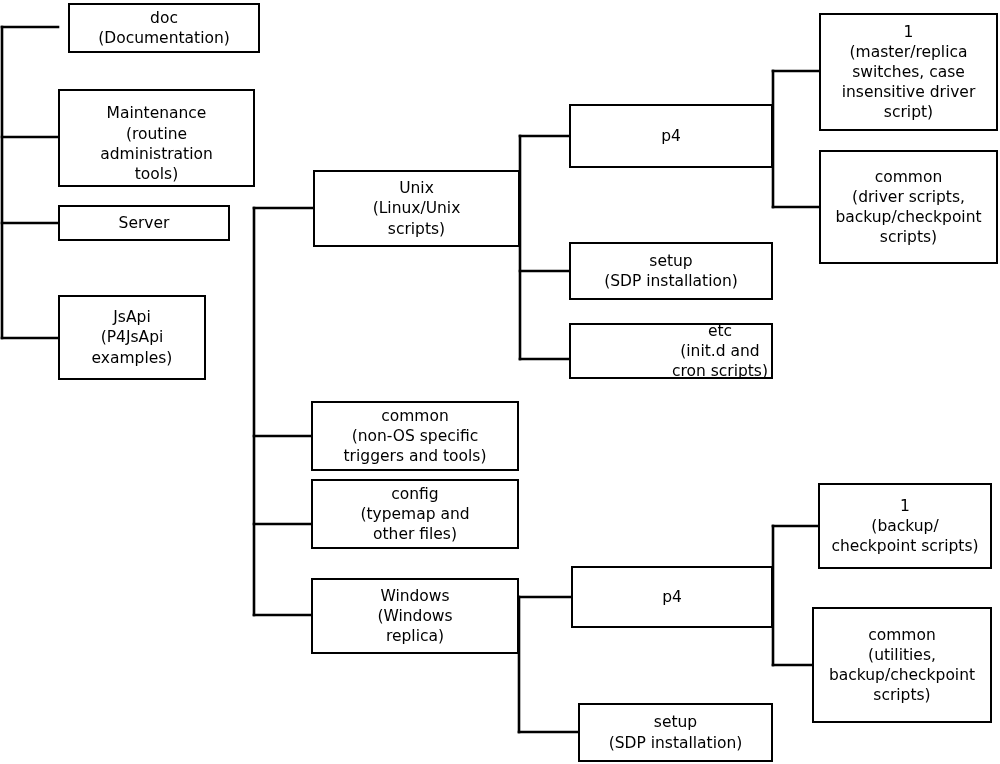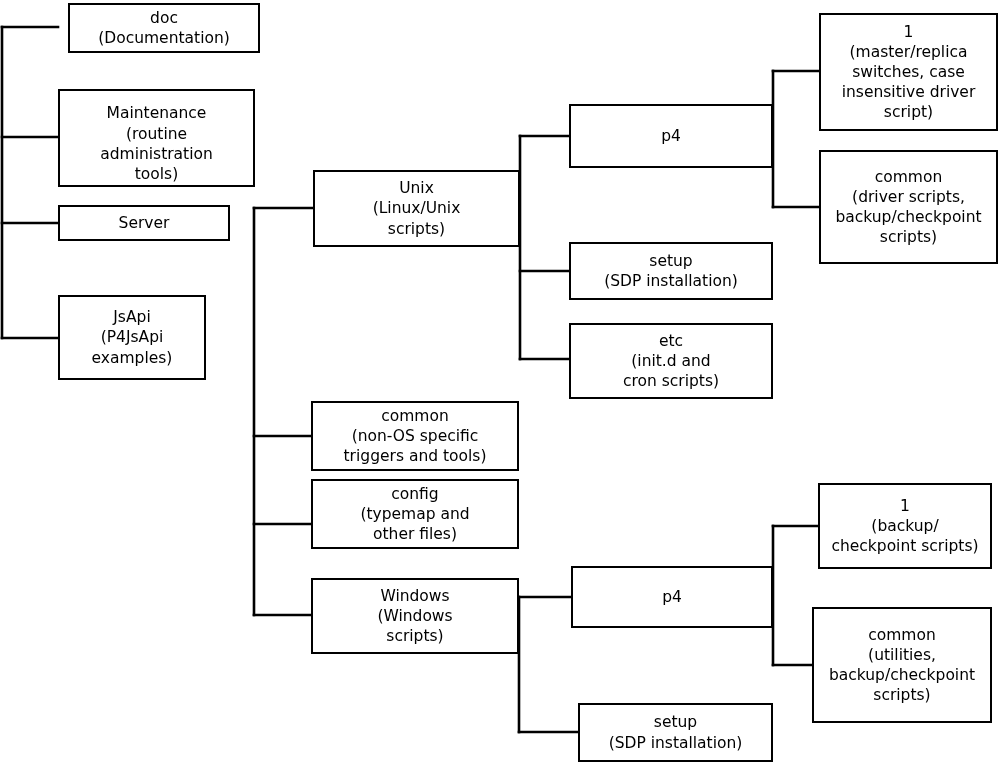--- a/index.html
+++ b/index.html
@@ -113,21 +113,21 @@
 
   <div class="node" style="left:569px;top:104px;width:204px;height:64px;">
     <span class="label">p4</span>
   </div>
 
   <div class="node" style="left:569px;top:242px;width:204px;height:58px;">
     <span class="label">setup
 (SDP installation)</span>
   </div>
 
-  <div class="node" style="left:569px;top:323px;width:204px;height:76px;">
+  <div class="node" style="left:569px;top:323px;width:204px;height:56px;justify-content:flex-end;">
     <span class="label">etc
 (init.d and
 cron scripts)</span>
   </div>
 
   <div class="node" style="left:819px;top:13px;width:179px;height:118px;">
     <span class="label">1
 (master/replica
 switches, case
 insensitive driver
@@ -149,21 +149,21 @@
 
   <div class="node" style="left:311px;top:479px;width:208px;height:70px;">
     <span class="label">config
 (typemap and
 other files)</span>
   </div>
 
   <div class="node" style="left:311px;top:578px;width:208px;height:76px;">
     <span class="label">Windows
 (Windows
-scripts)</span>
+replica)</span>
   </div>
 
   <div class="node" style="left:571px;top:566px;width:202px;height:62px;">
     <span class="label">p4</span>
   </div>
 
   <div class="node" style="left:578px;top:703px;width:195px;height:59px;">
     <span class="label">setup
 (SDP installation)</span>
   </div>

